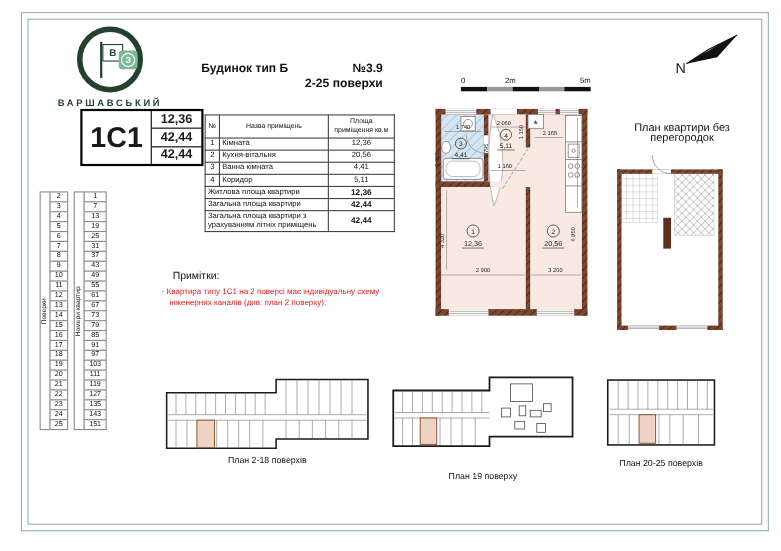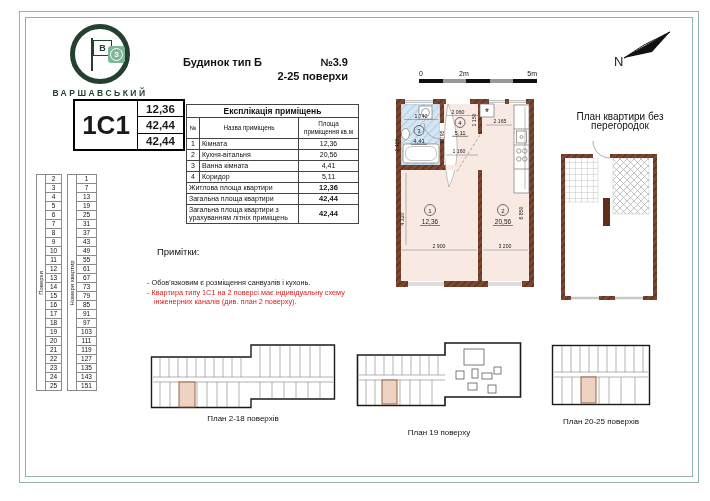--- a/index.html
+++ b/index.html
@@ -51,21 +51,21 @@
   .expl{position:absolute;left:186px;top:104px;width:172px;border-collapse:collapse;table-layout:fixed;background:#fff;}
   .expl td{border:1px solid #444;padding:1px 2px;font-size:7px;line-height:8px;color:#111;}
   .expl .title td{font-size:8.5px;font-weight:bold;text-align:center;padding:2px;}
   .expl .colhead td{font-size:6.3px;text-align:center;padding:2px 1px;}
   .expl td.c{text-align:center;}
   .expl td.b{font-weight:bold;font-size:7.5px;text-align:center;}
   .expl{border:1.5px solid #222;}
 
   
   .notes{position:absolute;left:147px;top:246px;width:237px;}
-  .notes .ntitle{font-size:9.5px;margin:0 0 21px 10px;color:#111;}
+  .notes .ntitle{font-size:9.5px;margin:0 0 3px 10px;color:#111;}
   .note{font-size:7.3px;line-height:9.5px;padding-left:7px;text-indent:-7px;color:#1a1a1a;}
   .note.red{color:#e01b1b;}
 
   
   .scalebar{position:absolute;left:419px;top:70px;width:118px;}
   .scalebar .lbls{position:relative;height:9px;font-size:7px;color:#111;}
   .scalebar .lbls .l0{position:absolute;left:0;}
   .scalebar .lbls .l2{position:absolute;left:40px;}
   .scalebar .lbls .l5{position:absolute;right:0;}
   .scalebar .bar{display:flex;height:3.5px;}
@@ -172,23 +172,20 @@
     </div>
   </div>
 
   <table class="expl">
     <colgroup>
         <col style="width:13px">
         <col style="width:99px">
         <col style="width:60px">
       </colgroup>
     <tbody>
-        <tr class="title">
-          <td colspan="3">Експлікація приміщень</td>
-        </tr>
     <tr class="colhead">
       <td>№</td>
       <td>Назва приміщень</td>
       <td>Площа приміщення кв.м</td>
     </tr>
     </tbody>
       <tbody>
         <tr>
           <td class="c">1</td>
           <td>Кімната</td>
@@ -222,21 +219,20 @@
     <tr>
           <td colspan="2">Загальна площа квартири з урахуванням літніх приміщень</td>
         <td class="b">42,44</td>
         </tr>
   </tbody>
     </table>
 
   <div class="notes">
     <div class="ntitle">Примітки:</div>
     <div id="notes-list">
-        <div class="note">- Обов'язковим є розміщення санвузлів і кухонь.</div>
         <div class="note red">- Квартира типу 1С1 на 2 поверсі має індивідуальну схему інженерних каналів (див.  план 2 поверху).</div>
       </div>
   </div>
 
   <div class="scalebar">
     <div class="lbls">
       <span class="l0">0</span>
       <span class="l2">2m</span>
       <span class="l5">5m</span>
     </div>

